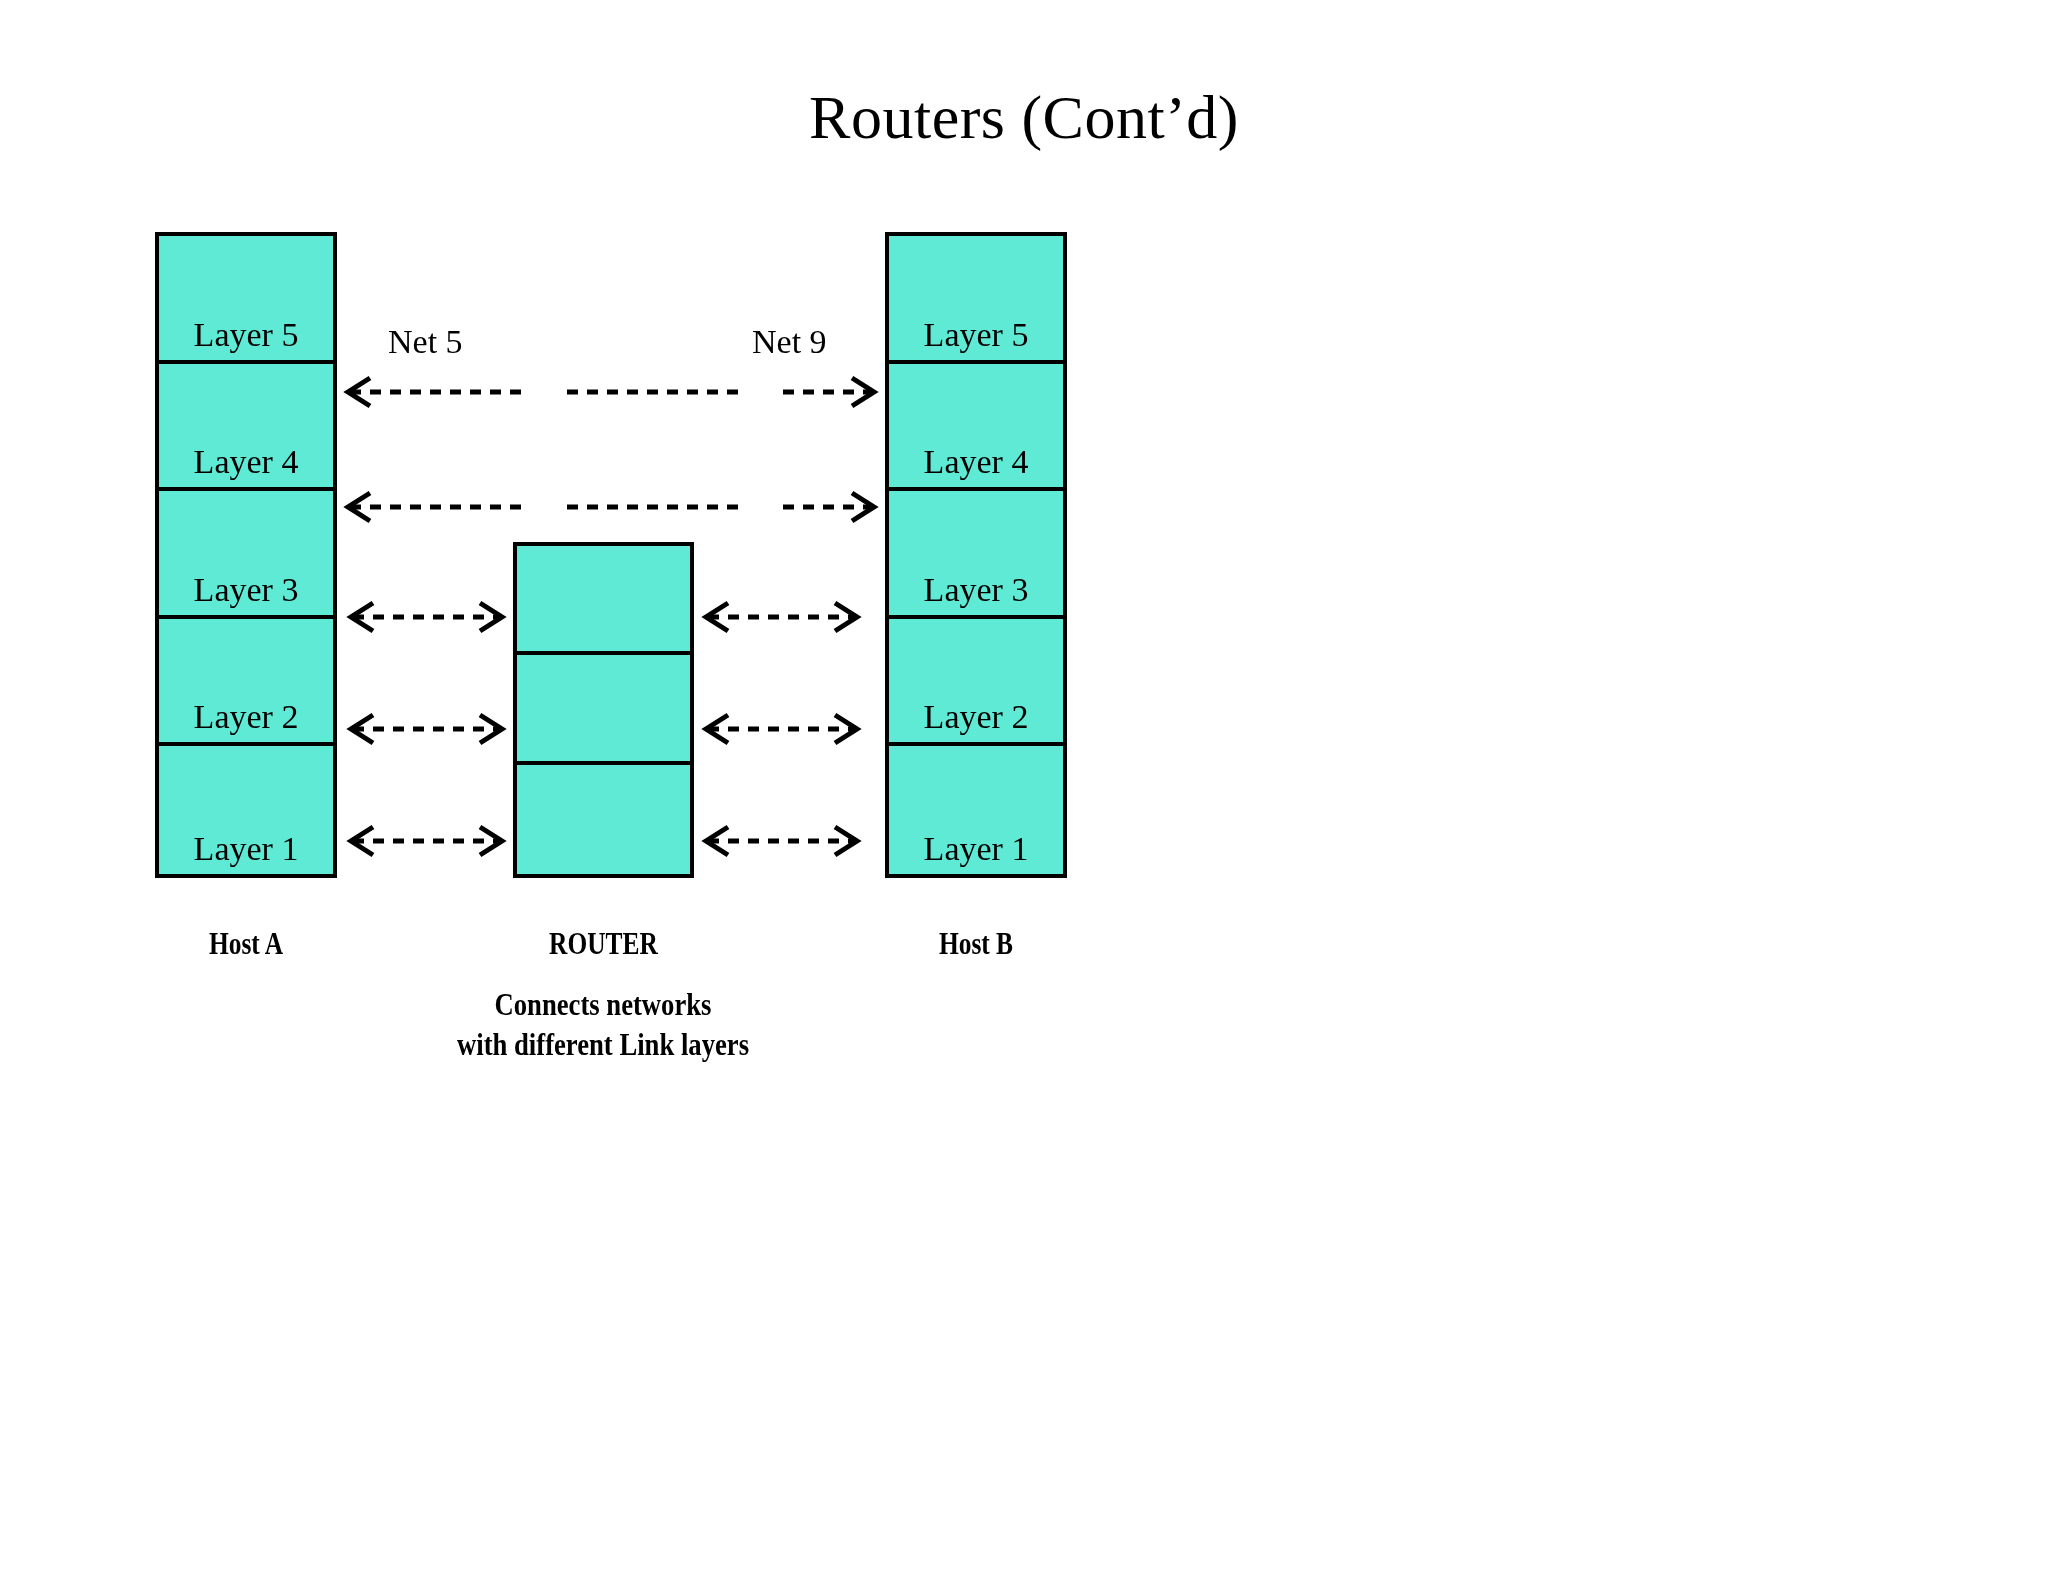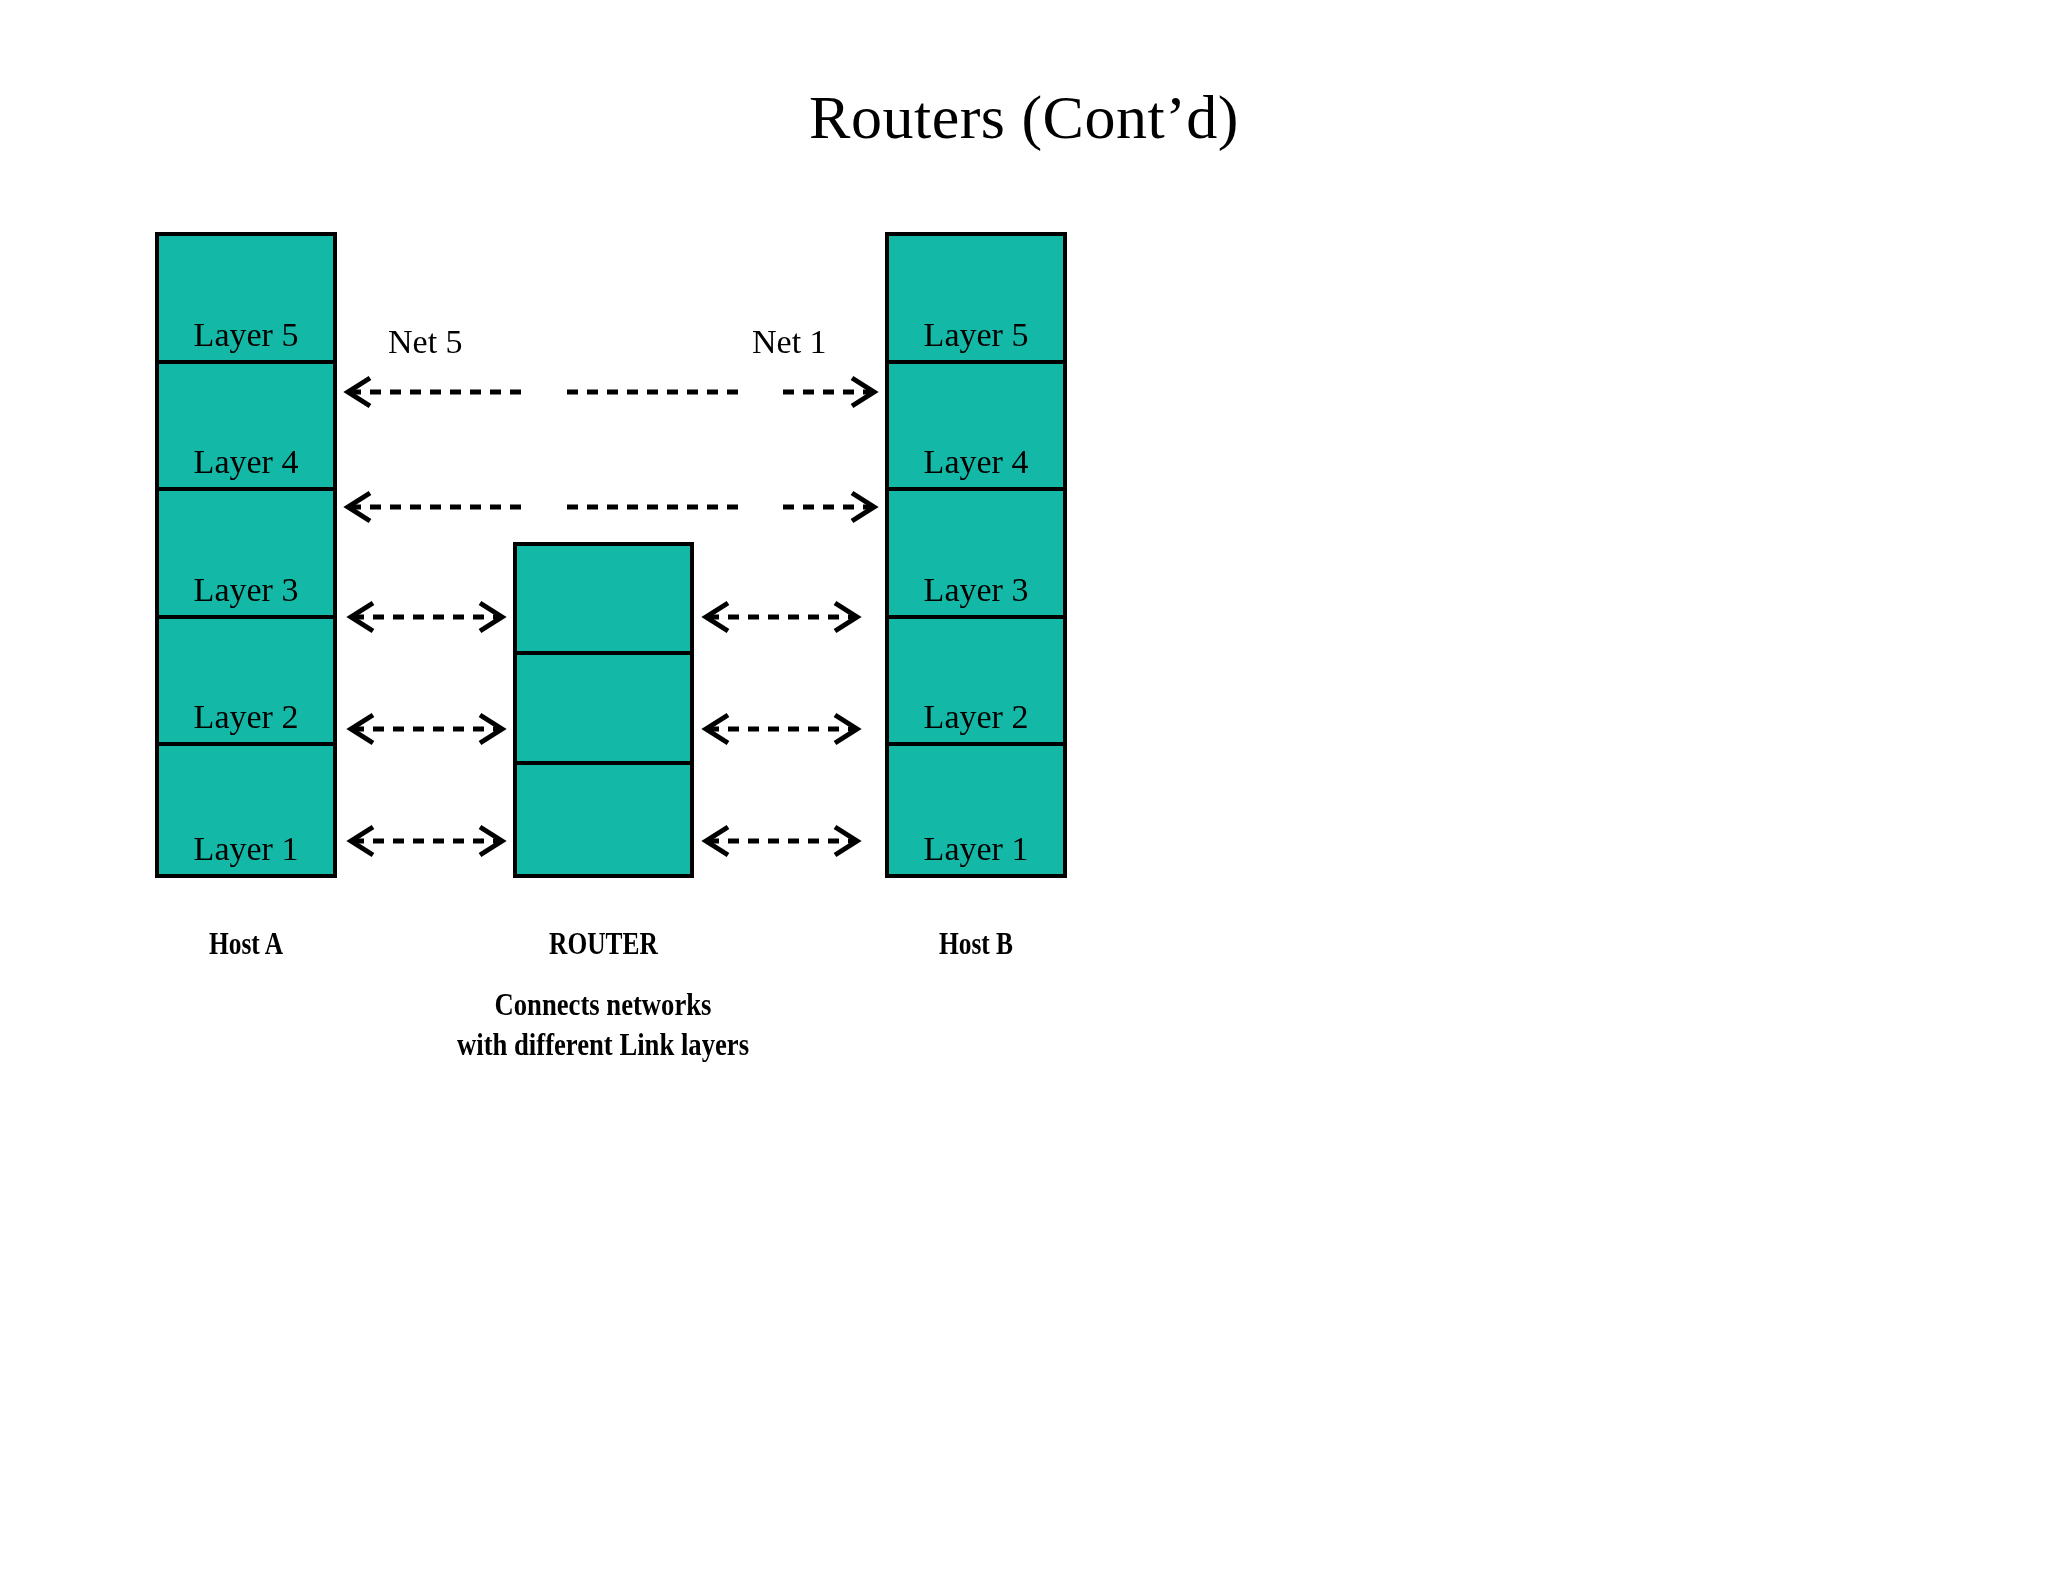--- a/index.html
+++ b/index.html
@@ -40,21 +40,21 @@
     position: absolute;
     box-sizing: border-box;
     border: 4px solid #000000;
     background: #ffffff;
   }
   .cell {
     position: relative;
     box-sizing: border-box;
     width: 100%;
     border-bottom: 4px solid #000000;
-    background: #14b8a6;
+    background: #5eead4;
   }
   .cell:last-child {
     border-bottom: none;
   }
   .cell-label {
     position: absolute;
     left: 0;
     right: 0;
     bottom: 8px;
     text-align: center;
@@ -223,21 +223,21 @@
     </div>
     <div class="cell">
       <span class="cell-label">Layer 2</span>
     </div>
     <div class="cell">
       <span class="cell-label">Layer 1</span>
     </div>
   </div>
 
   <div id="net-1-label" class="net-label">Net 5</div>
-  <div id="net-2-label" class="net-label">Net 1</div>
+  <div id="net-2-label" class="net-label">Net 9</div>
 
   <div id="arrow-row-layer5" class="arrow-row">
     <svg width="542" height="34" viewBox="0 0 542 34">
       <polyline class="arrow-head" points="30,3 8,17 30,31"></polyline>
       <line class="dash-line" x1="10" y1="17" x2="188" y2="17"></line>
       <line class="dash-line" x1="227" y1="17" x2="405" y2="17"></line>
       <line class="dash-line" x1="443" y1="17" x2="532" y2="17"></line>
       <polyline class="arrow-head" points="512,3 534,17 512,31"></polyline>
     </svg>
   </div>

